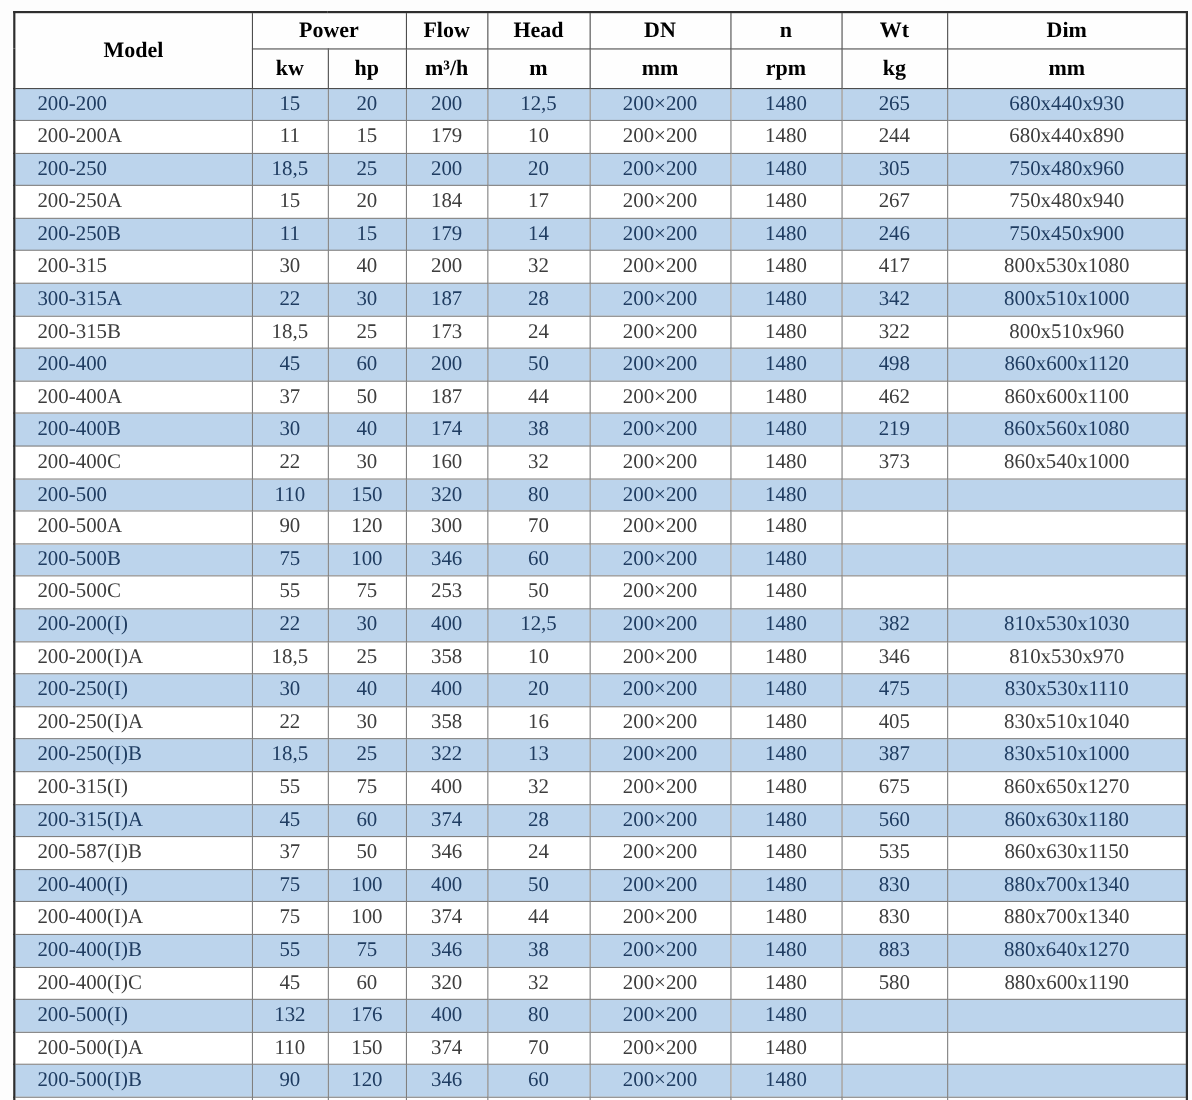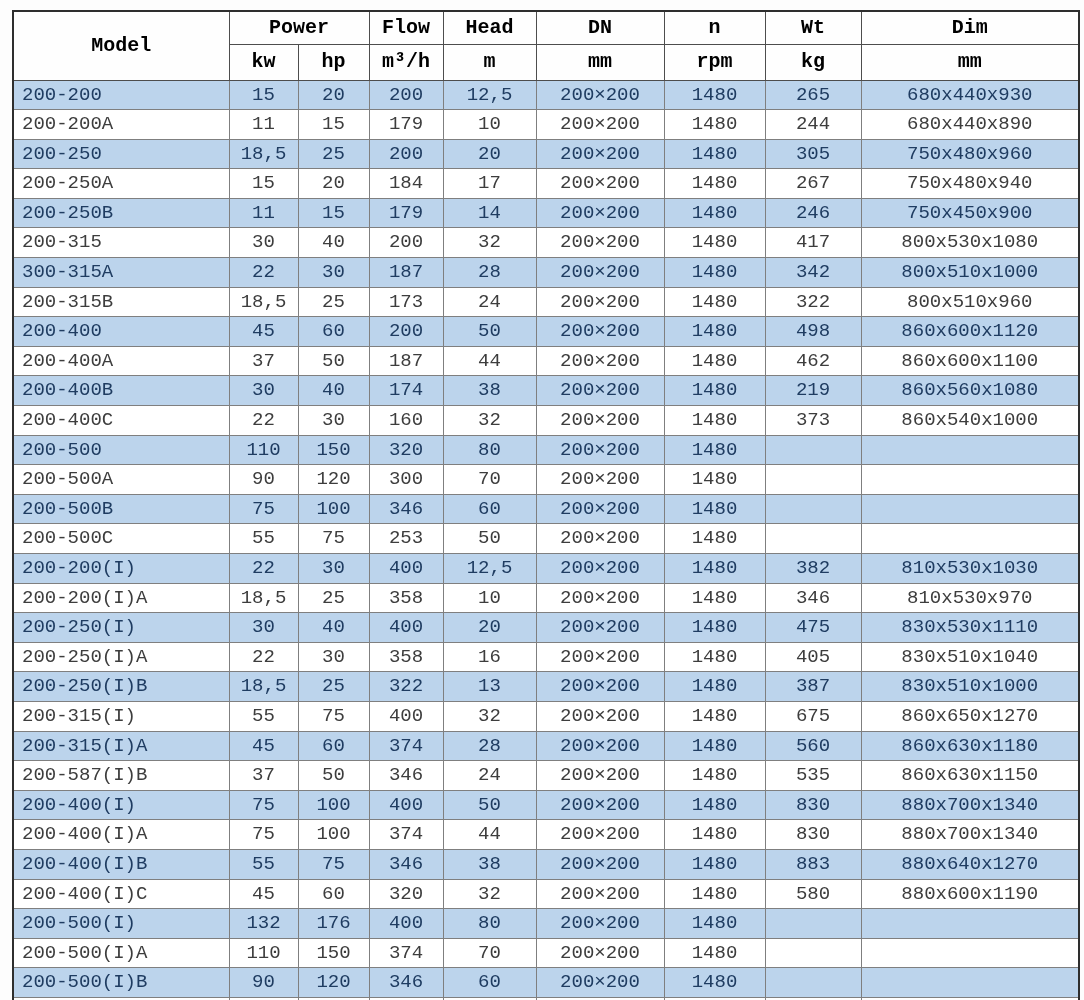--- a/index.html
+++ b/index.html
@@ -6,21 +6,21 @@
     margin: 0;
     padding: 0;
     background: #ffffff;
   }
   .canvas {
     position: relative;
     width: 1084px;
     height: 1000px;
     background: #fdfdfd;
     overflow: hidden;
-    font-family: Liberation Mono, monospace;
+    font-family: Liberation Serif, serif;
   }
   table.spec {
     position: absolute;
     left: 12px;
     top: 10px;
     width: 1066px;
     border-collapse: collapse;
     table-layout: fixed;
     border: 2px solid #2e2e2e;
   }
@@ -41,21 +41,21 @@
     font-size: 19px;
     text-align: center;
     padding: 0;
     height: 28.6px;
     line-height: 28.6px;
     white-space: nowrap;
     overflow: hidden;
   }
   table.spec td.model-cell {
     text-align: left;
-    padding-left: 8px;
+    padding-left: 20px;
   }
   table.spec tbody tr.stripe-blue td {
     background: #bcd4ec;
     color: #1f3c61;
   }
   table.spec tbody tr.stripe-white td {
     background: #ffffff;
     color: #3d3d3d;
   }
 </style>

